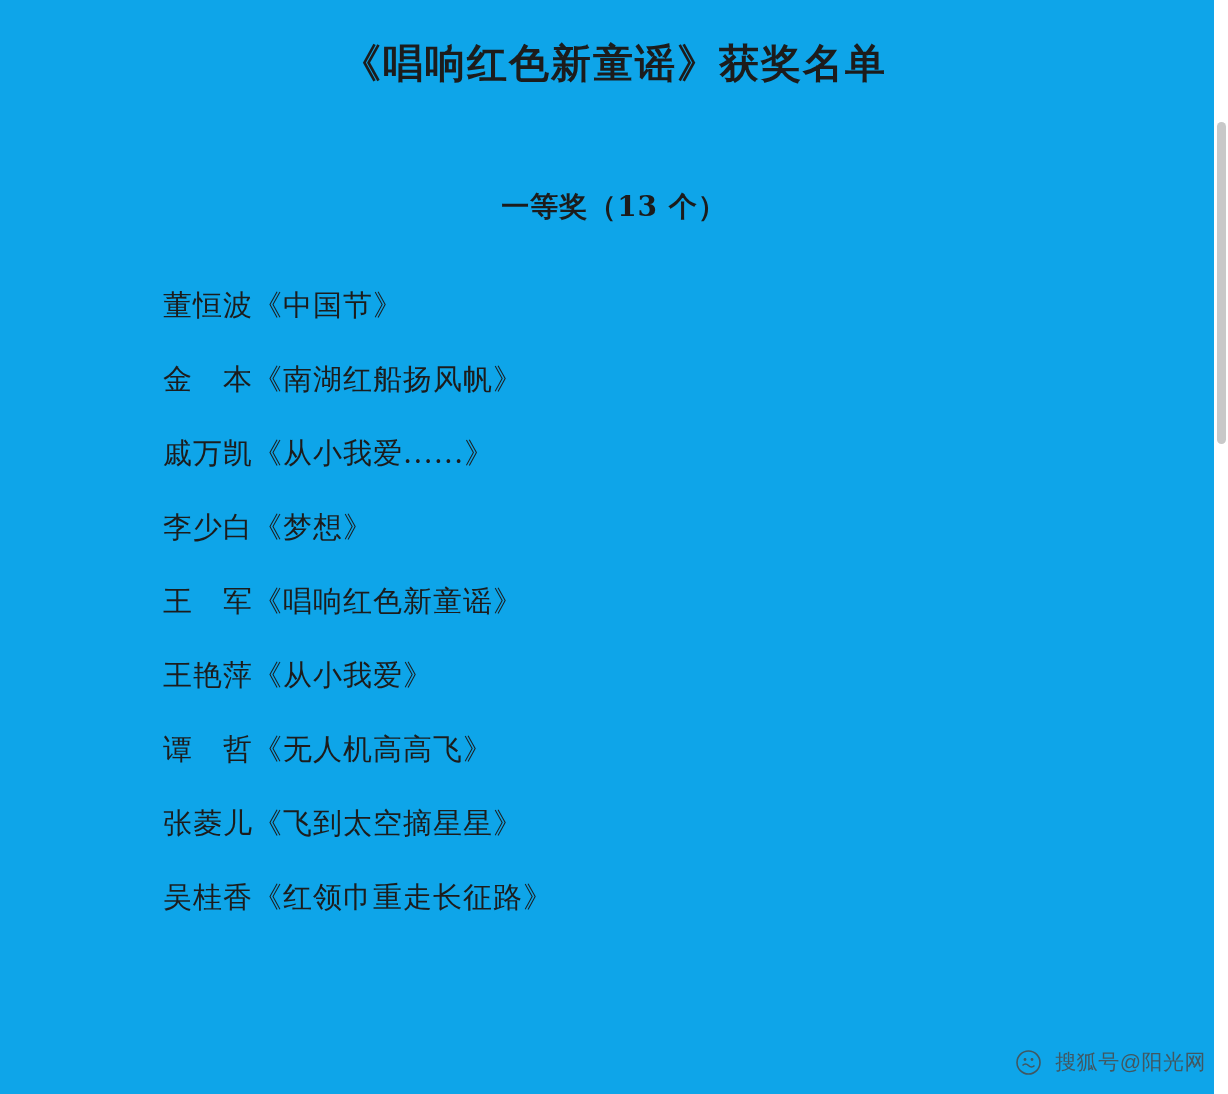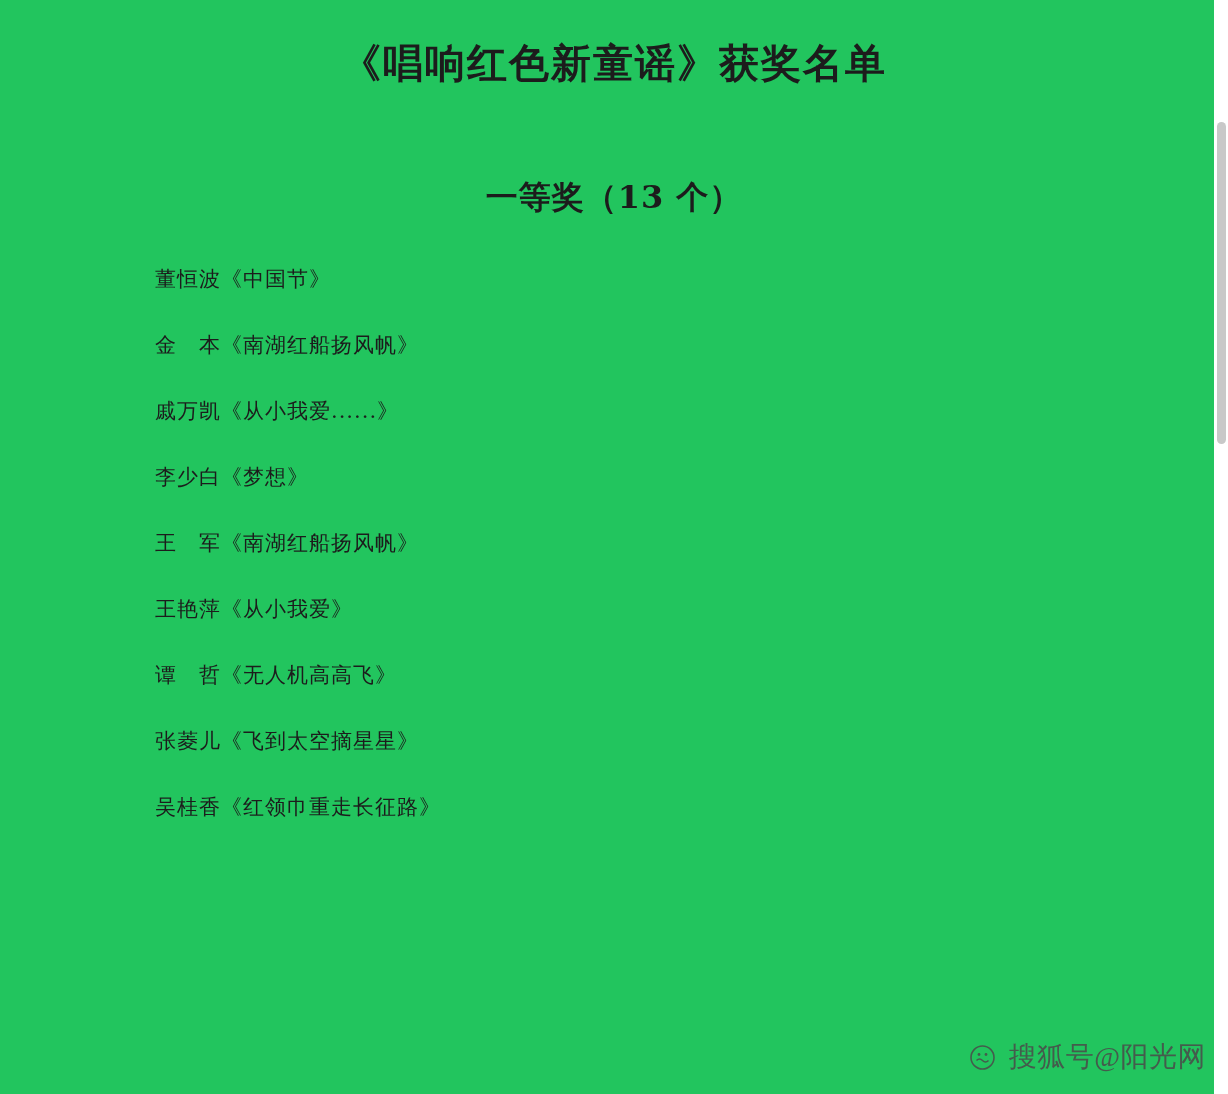--- a/index.html
+++ b/index.html
@@ -15,56 +15,56 @@
     font-family: "DejaVu Serif", "Liberation Serif", serif;
     color: #1a1a1a;
   }
 
   .page {
     position: absolute;
     left: 0;
     top: 0;
     width: 1228px;
     height: 1094px;
-    background: #22c55e;
+    background: #0ea5e9;
   }
 
   .doc-title {
     text-align: center;
     font-size: 40px;
     font-weight: bold;
     letter-spacing: 2px;
     margin: 0;
     padding-top: 36px;
     line-height: 1.35;
     color: #1c1c1c;
   }
 
   .section-heading {
     text-align: center;
-    font-size: 32px;
+    font-size: 28px;
     font-weight: bold;
-    margin: 0;
+    margin: 12px;
     padding-top: 86px;
     letter-spacing: 1px;
     color: #1c1c1c;
   }
 
   .entry-list {
     margin: 0;
     padding: 0;
     list-style: none;
     padding-top: 26px;
   }
 
   .entry {
-    font-size: 21px;
+    font-size: 29px;
     line-height: 1;
     padding: 0 0 0 155px;
-    margin: 0;
+    margin: 8px;
     height: 66px;
     display: flex;
     align-items: center;
     white-space: pre;
     color: #1c1c1c;
     letter-spacing: 1px;
   }
 
   
   .scrollbar-track {
@@ -86,22 +86,22 @@
   }
 
   
   .watermark {
     position: absolute;
     right: 22px;
     bottom: 18px;
     display: flex;
     align-items: center;
     gap: 14px;
-    font-family: Liberation Serif, serif;
-    font-size: 28px;
+    font-family: Liberation Sans, sans-serif;
+    font-size: 21px;
     color: #4a4a4a;
     opacity: 0.85;
   }
   .watermark .wm-logo {
     display: inline-block;
     width: 25px;
     height: 25px;
     position: relative;
   }
   .watermark .wm-logo svg { display: block; }
@@ -117,21 +117,21 @@
 
   <h1 class="doc-title">《唱响红色新童谣》获奖名单</h1>
 
   <h2 class="section-heading">一等奖（13 个）</h2>
 
   <ul class="entry-list">
     <li class="entry">董恒波《中国节》</li>
     <li class="entry">金　本《南湖红船扬风帆》</li>
     <li class="entry">戚万凯《从小我爱......》</li>
     <li class="entry">李少白《梦想》</li>
-    <li class="entry">王　军《南湖红船扬风帆》</li>
+    <li class="entry">王　军《唱响红色新童谣》</li>
     <li class="entry">王艳萍《从小我爱》</li>
     <li class="entry">谭　哲《无人机高高飞》</li>
     <li class="entry">张菱儿《飞到太空摘星星》</li>
     <li class="entry">吴桂香《红领巾重走长征路》</li>
   </ul>
 
   <div class="watermark">
     <span class="wm-logo">
       <svg width="25" height="25" viewBox="0 0 25 25" xmlns="http://www.w3.org/2000/svg">
         <circle cx="12.5" cy="12.5" r="11.5" fill="none" stroke="#4a4a4a" stroke-width="1.6"></circle>

